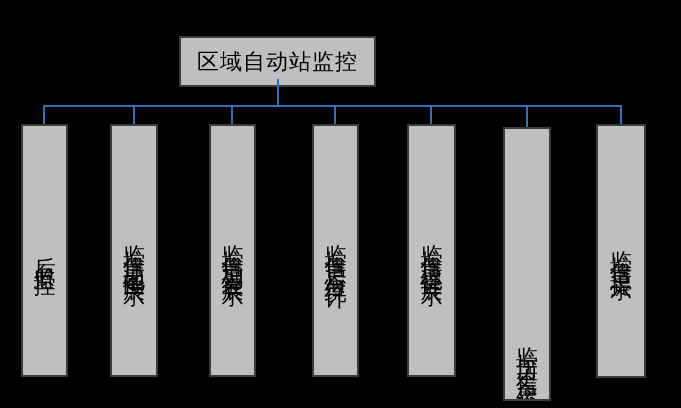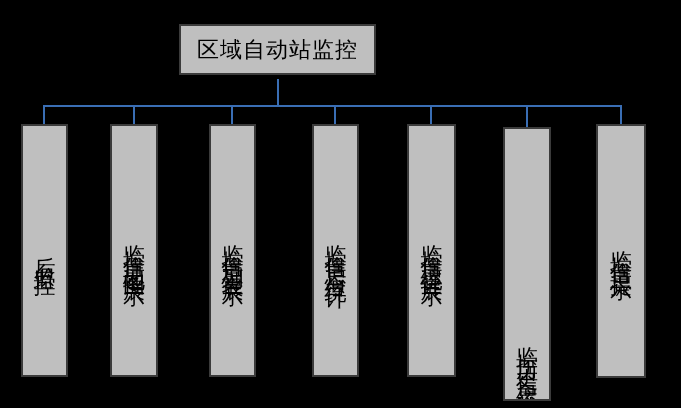--- a/index.html
+++ b/index.html
@@ -20,21 +20,21 @@
     position: absolute;
     background: #bfbfbf;
     border: 2px solid #3b3b3b;
     box-sizing: border-box;
     display: flex;
     align-items: center;
     justify-content: center;
     color: #000000;
   }
   #root-node {
-    left: 179px; top: 24px;
+    left: 179px; top: 36px;
     width: 197px; height: 51px;
     font-size: 22px;
     letter-spacing: 1px;
     white-space: nowrap;
   }
   .child {
     overflow: hidden;
   }
   .child .vlabel {
     writing-mode: vertical-lr;

